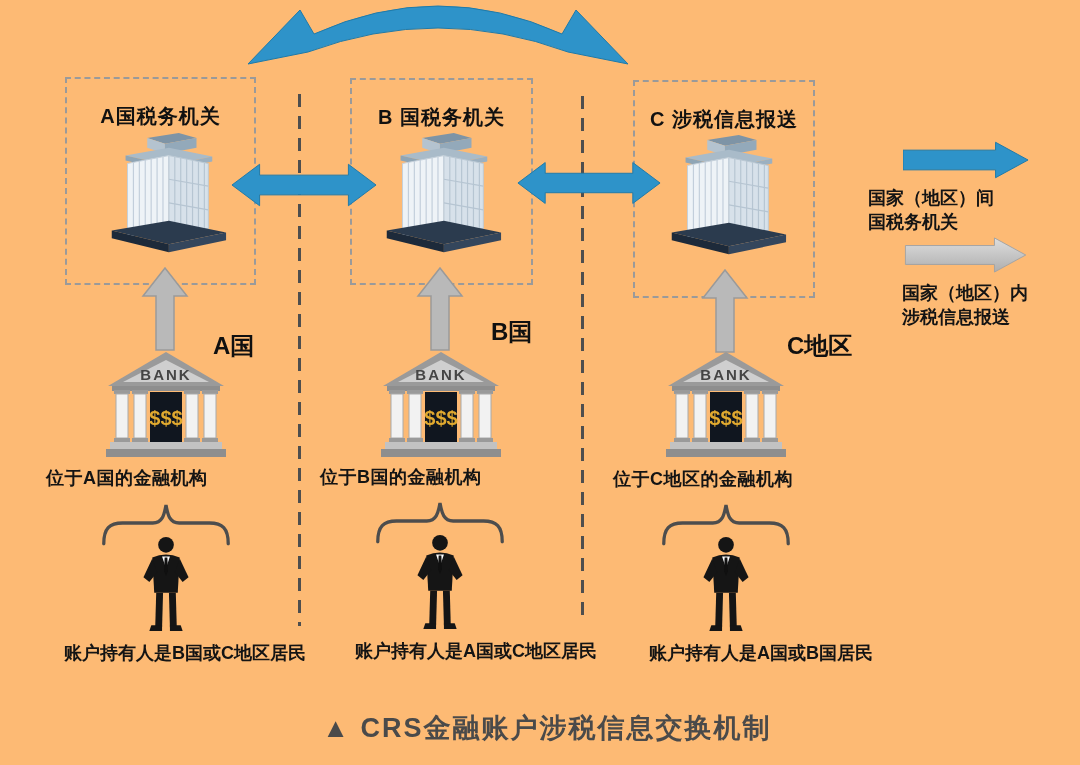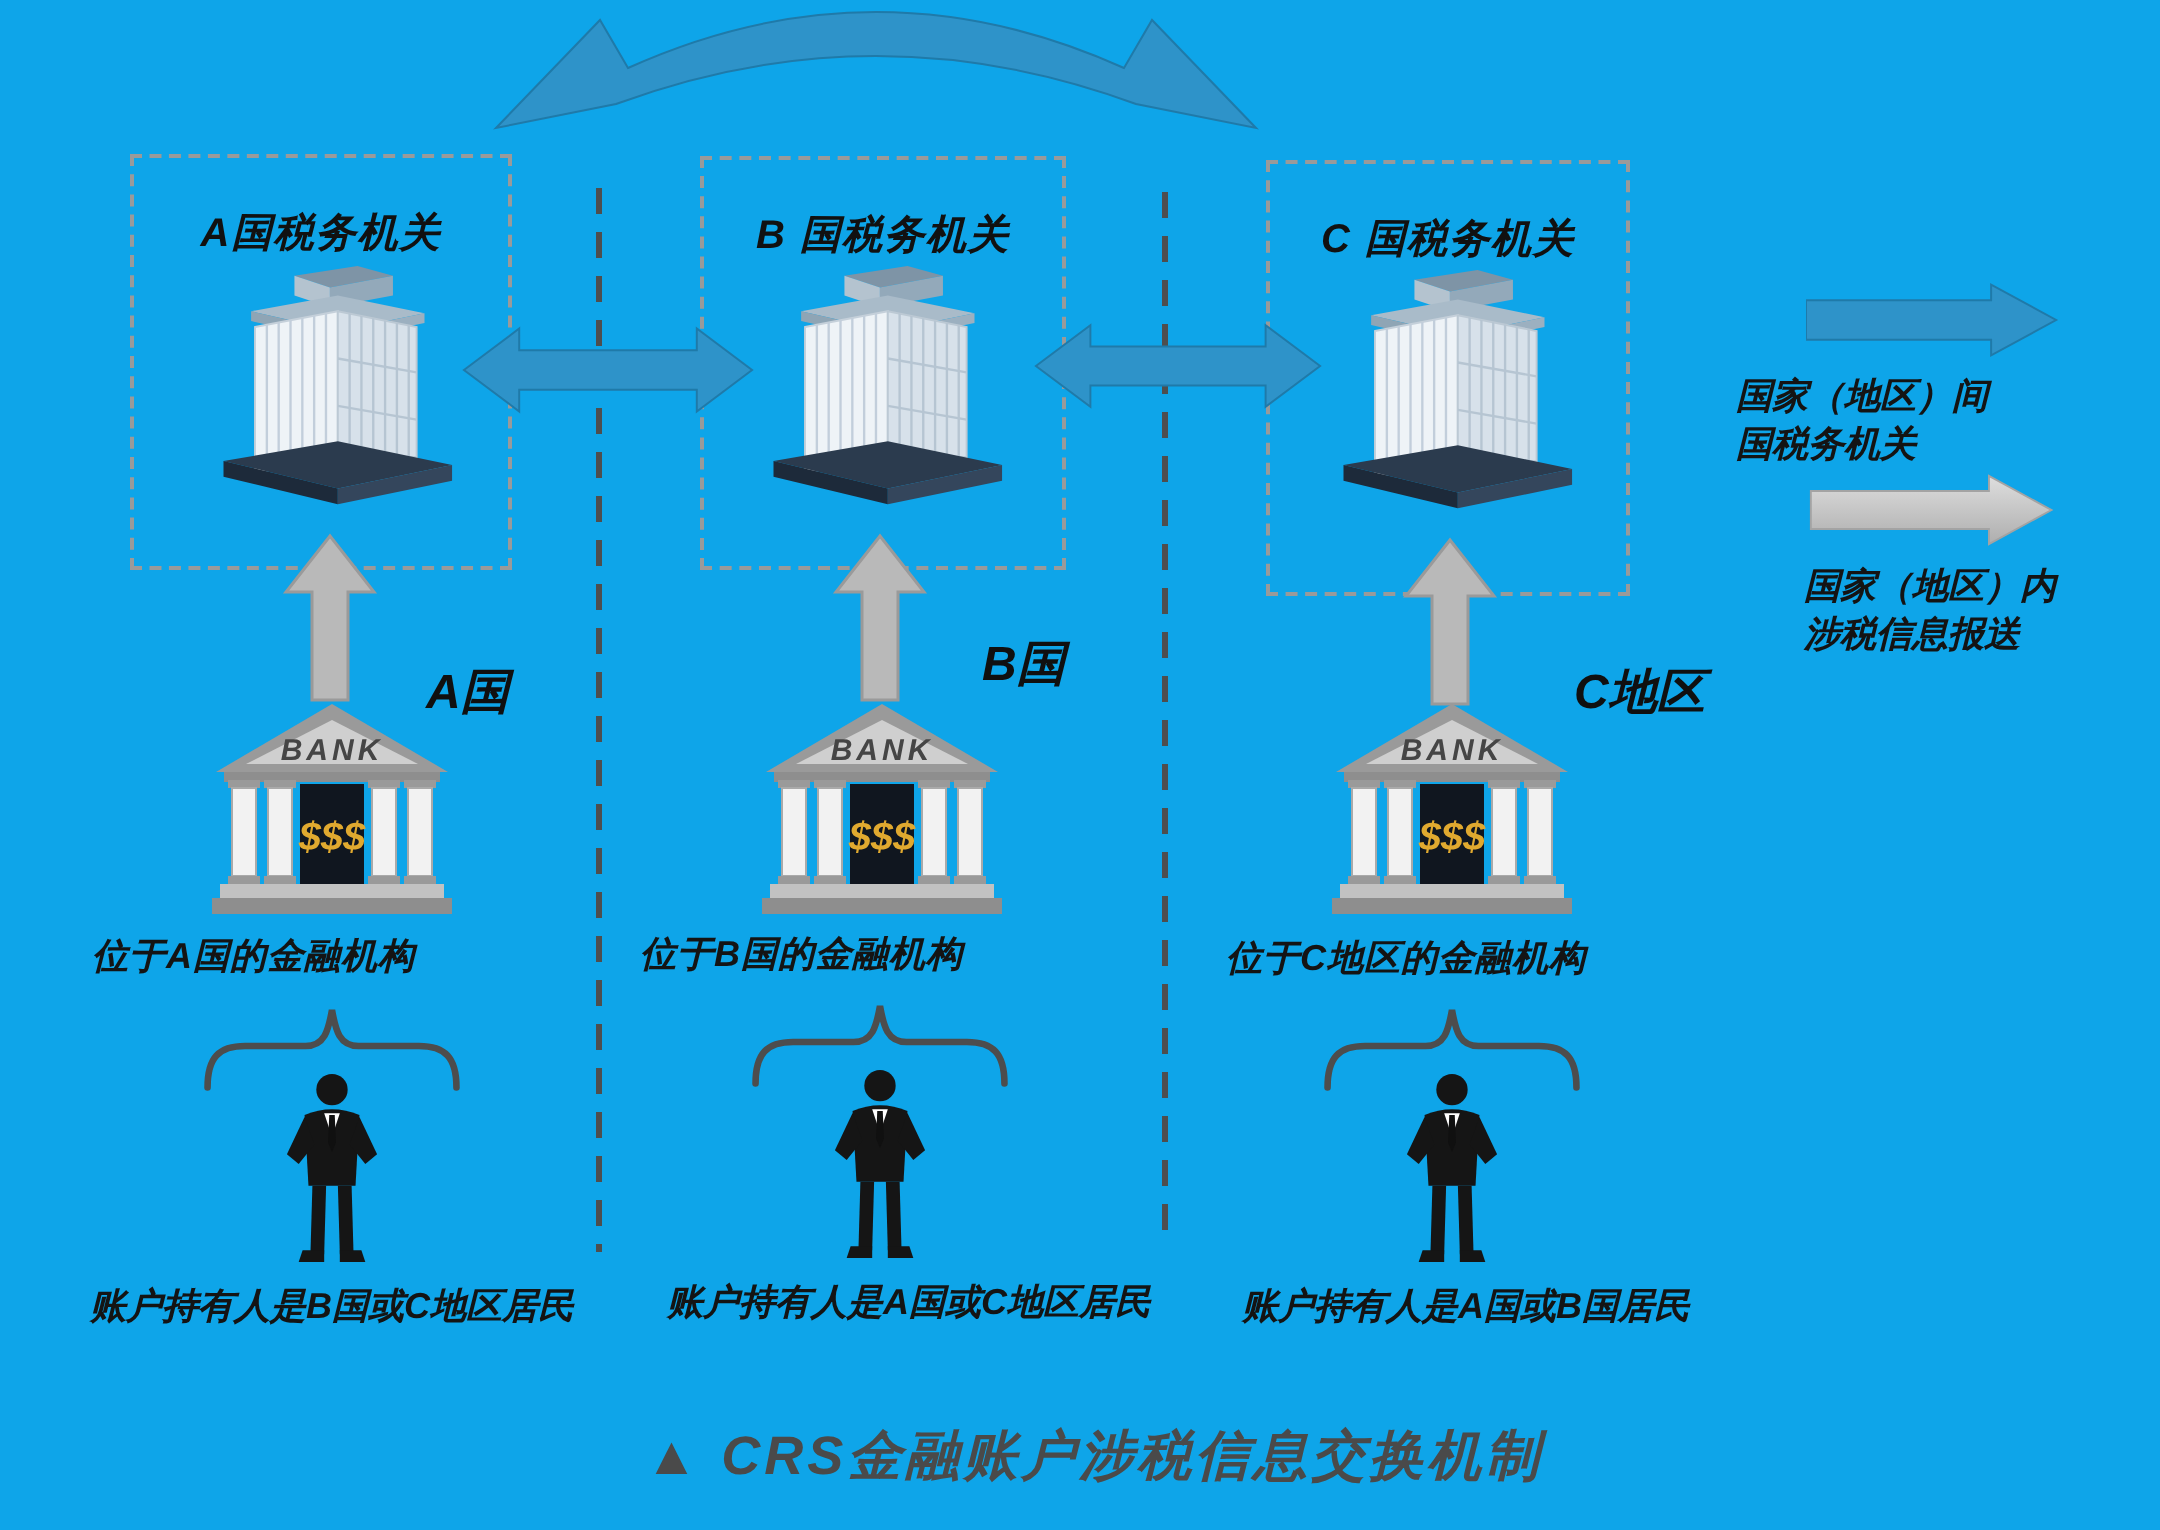--- a/index.html
+++ b/index.html
@@ -3,43 +3,42 @@
 <meta charset="utf-8">
 <style>
   html,body{margin:0;padding:0;}
   body{
     font-family:"Liberation Sans","DejaVu Sans",sans-serif;
     background:#e9e7e4;
   }
   #stage{
     position:relative;
     width:1080px;height:765px;
-    background:#0ea5e9;
+    background:#fdba74;
     overflow:hidden;
-    font-style:italic;
   }
   .abs{position:absolute;}
   .dashed-box{
     border:2px dashed #9a9a9a;
     box-sizing:border-box;
   }
   .authority{
     margin-top:24px;text-align:center;
     font-size:20px;font-weight:700;color:#111;
     letter-spacing:1px;white-space:nowrap;
   }
   .jurisdiction{
     font-size:24px;font-weight:700;color:#101010;white-space:nowrap;
   }
   .institution{
     text-align:left;font-size:18px;font-weight:700;color:#141414;
     letter-spacing:0.5px;white-space:nowrap;
   }
   .holder{
-    text-align:center;font-size:18px;font-weight:700;color:#141414;
+    text-align:right;font-size:18px;font-weight:700;color:#141414;
     white-space:nowrap;
   }
   .vsep{
     width:3px;
     background:repeating-linear-gradient(to bottom,#4e4e4e 0 13px,transparent 13px 22px);
   }
   .legend-text{
     font-size:18px;font-weight:700;color:#141414;line-height:24px;white-space:nowrap;
   }
   .bottom-title{
@@ -135,21 +134,21 @@
   <div class="abs vsep" style="left:298px;top:94px;height:532px"></div>
   <div class="abs vsep" style="left:581px;top:96px;height:528px"></div>
 
   <div class="abs dashed-box" style="left:65px;top:77px;width:191px;height:208px">
     <div class="authority">A国税务机关</div>
   </div>
   <div class="abs dashed-box" style="left:350px;top:78px;width:183px;height:207px">
     <div class="authority">B 国税务机关</div>
   </div>
   <div class="abs dashed-box" style="left:633px;top:80px;width:182px;height:218px">
-    <div class="authority">C 国税务机关</div>
+    <div class="authority">C 涉税信息报送</div>
   </div>
 
   <svg class="abs" style="left:88px;top:130px" width="148" height="133" viewBox="0 0 150 135">
       <use href="#sym-building"></use>
     </svg>
   <svg class="abs" style="left:363px;top:130px" width="148" height="133" viewBox="0 0 150 135">
       <use href="#sym-building"></use>
     </svg>
   <svg class="abs" style="left:648px;top:132px" width="148" height="133" viewBox="0 0 150 135">
       <use href="#sym-building"></use>

